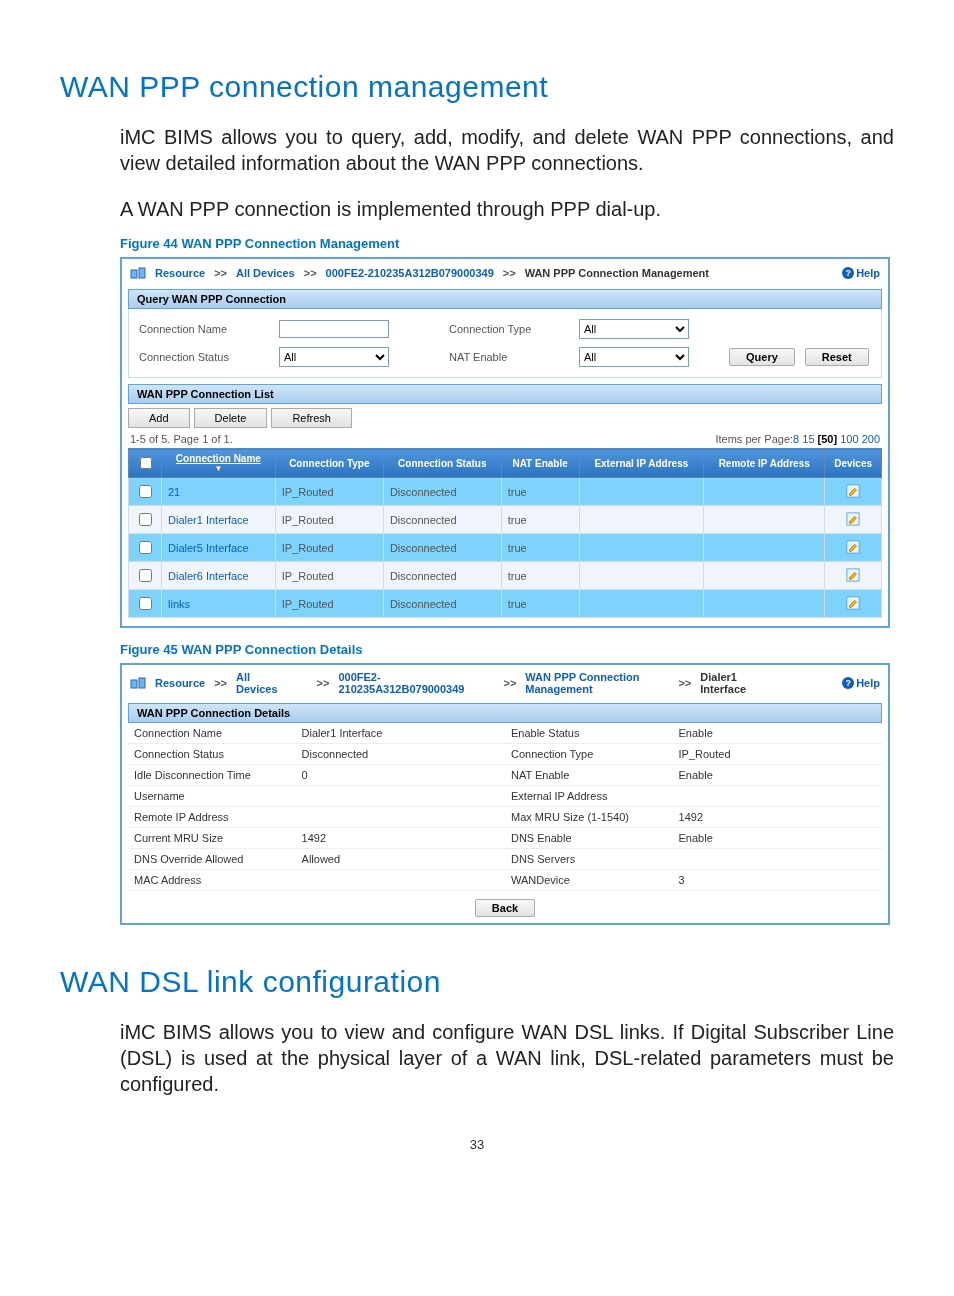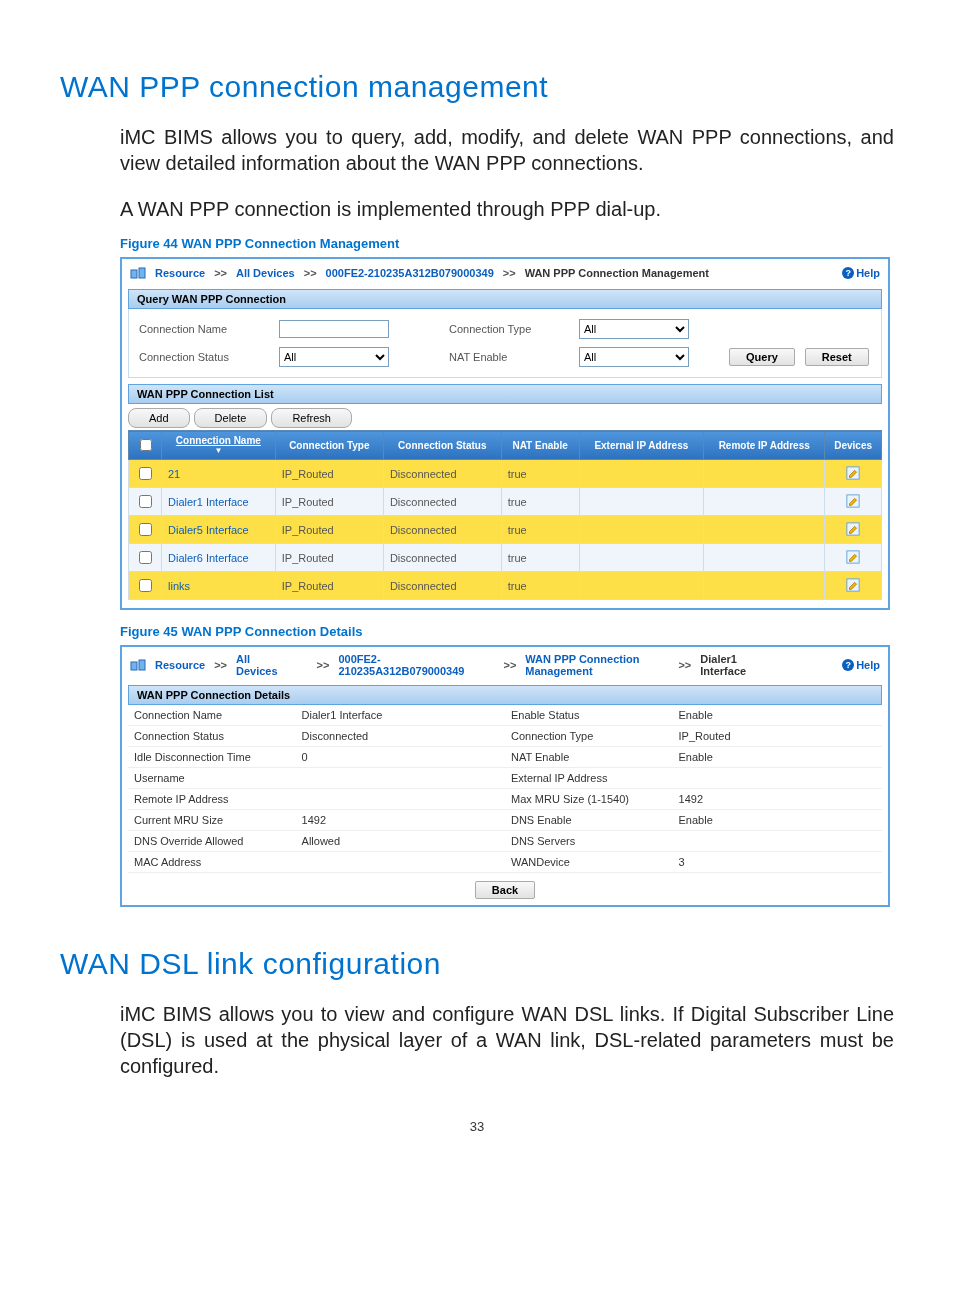--- a/index.html
+++ b/index.html
@@ -137,21 +137,21 @@
     display: flex;
     gap: 0;
     margin-bottom: 2px;
   }
   .tool-btn {
     border: 1px solid #aaa;
     background: linear-gradient(#f8f8f8,#e2e2e2);
     padding: 3px 20px;
     font-size: 11px;
     cursor: pointer;
-    border-radius: 8px;
+    border-radius: 0;
     margin-right: 4px;
   }
   .page-info-row {
     display: flex;
     justify-content: space-between;
     padding: 3px 2px;
     font-size: 11px;
   }
   .ipp .pp-link { color: #0a5fbf; }
   .ipp .pp-current { color: #000; font-weight: bold; }
@@ -166,21 +166,21 @@
     font-weight: bold;
     padding: 4px 4px;
     border: 1px solid #5a89b8;
     text-align: center;
     font-size: 10px;
   }
   table.grid th a { color: #fff; text-decoration: underline; }
   table.grid td {
     border: 1px solid #d0dce8;
     padding: 4px 6px;
-    background: #fde047;
+    background: #7dd3fc;
   }
   table.grid tr:nth-child(even) td { background: #f0f5fb; }
   .cell-link { color: #0a5fbf; }
   .modify-icon {
     width: 14px; height: 14px; display: inline-block;
   }
   .sort-arrow { font-size: 8px; }
   
   .details-table {
     width: calc(100% - 12px);
@@ -269,20 +269,30 @@
 
     <div class="section-header dark" style="margin-top:6px;color:#000;background:linear-gradient(#cfe4f8,#a9cdef);">
       <span>WAN PPP Connection List</span>
     </div>
     <div class="list-wrap">
       <div class="toolbar-row">
         <button class="tool-btn">Add</button>
         <button class="tool-btn">Delete</button>
         <button class="tool-btn">Refresh</button>
       </div>
+      <div class="page-info-row">
+        <span>1-5 of 5. Page 1 of 1.</span>
+        <span class="ipp">
+          <span>Items per Page:</span><span class="pp-link">8</span>
+          <span class="pp-link">15</span>
+          <span class="pp-current">[50]</span>
+          <span class="pp-link">100</span>
+          <span class="pp-link">200</span>
+        </span>
+      </div>
       <table class="grid">
         <thead>
           <tr>
             <th style="width:22px"><input type="checkbox" class="hdr-chk" style=""></th>
             <th><a>Connection Name</a><div class="sort-arrow">▼</div></th>
             <th>Connection Type</th>
             <th>Connection Status</th>
             <th>NAT Enable</th>
             <th>External IP Address</th>
             <th>Remote IP Address</th>

